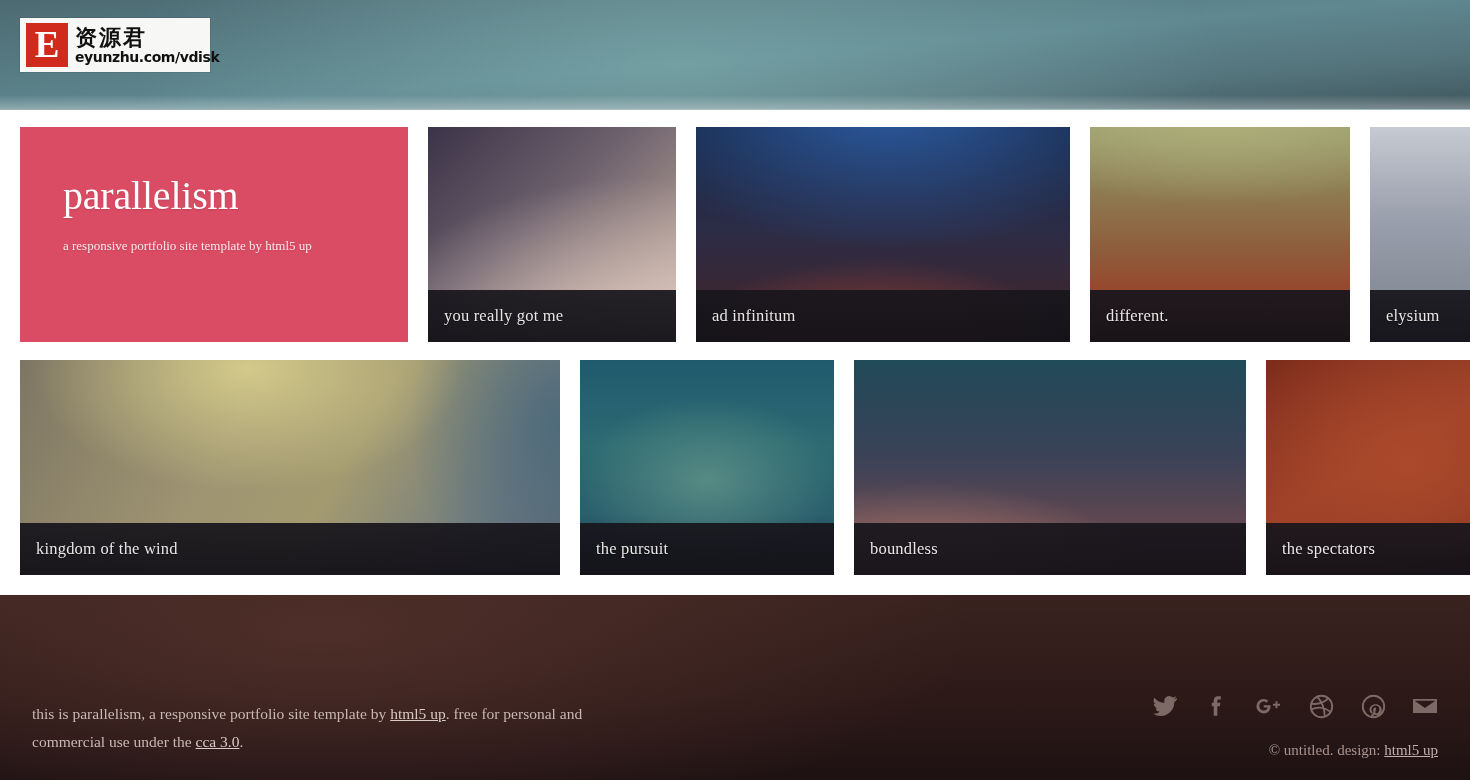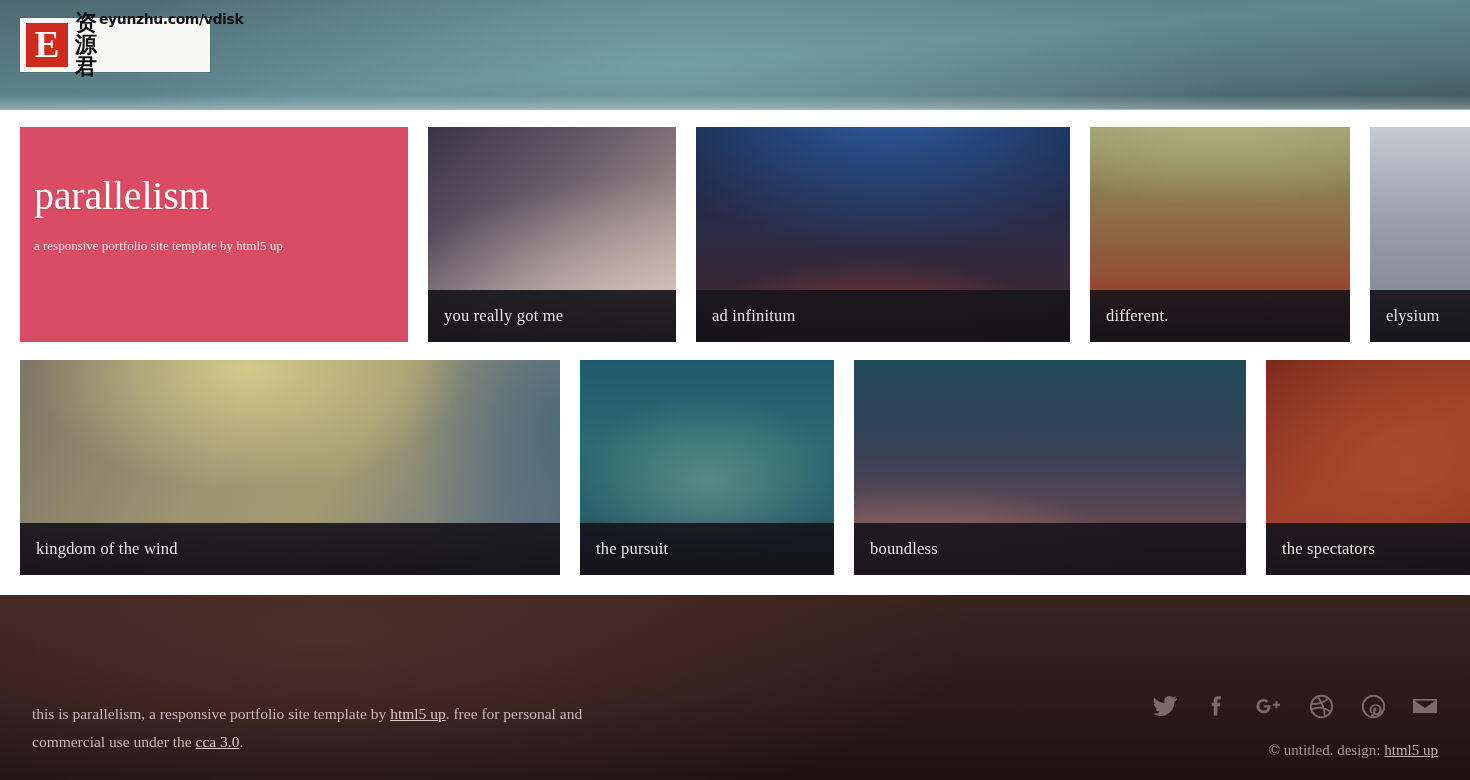--- a/index.html
+++ b/index.html
@@ -38,21 +38,21 @@
   .logo-mark {
     width: 42px; height: 44px;
     background: #cf2a1b;
     color: #ffffff;
     font-family: "Liberation Serif", serif;
     font-weight: 700; font-size: 37px; line-height: 44px;
     text-align: center;
     flex: 0 0 auto;
     margin-right: 7px;
   }
-  .logo-text { display: flex; flex-direction: row; line-height: 1; }
+  .logo-text { display: flex; flex-direction: column; line-height: 1; }
   .logo-cn {
     font-family: "DejaVu Sans", sans-serif;
     font-size: 22px; font-weight: 700; color: #111;
     letter-spacing: 2px;
     margin-bottom: 1px;
   }
   .logo-url {
     font-family: "DejaVu Sans", sans-serif;
     font-size: 14px; font-weight: 700; color: #111;
     letter-spacing: -0.4px;
@@ -94,21 +94,21 @@
   }
 
   
   .tile.banner {
     background: #d94c64;
     width: 388px;
     padding: 0;
   }
   .banner-inner {
     position: absolute; inset: 0;
-    padding: 48px 32px 0 14px;
+    padding: 48px 32px 0 43px;
     white-space: normal;
   }
   .banner-title {
     color: #ffffff;
     font-family: "Liberation Serif", serif;
     font-size: 40px;
     font-weight: 400;
     line-height: 1.05;
     letter-spacing: -0.2px;
     text-shadow: 0 1px 2px rgba(0,0,0,0.13);

